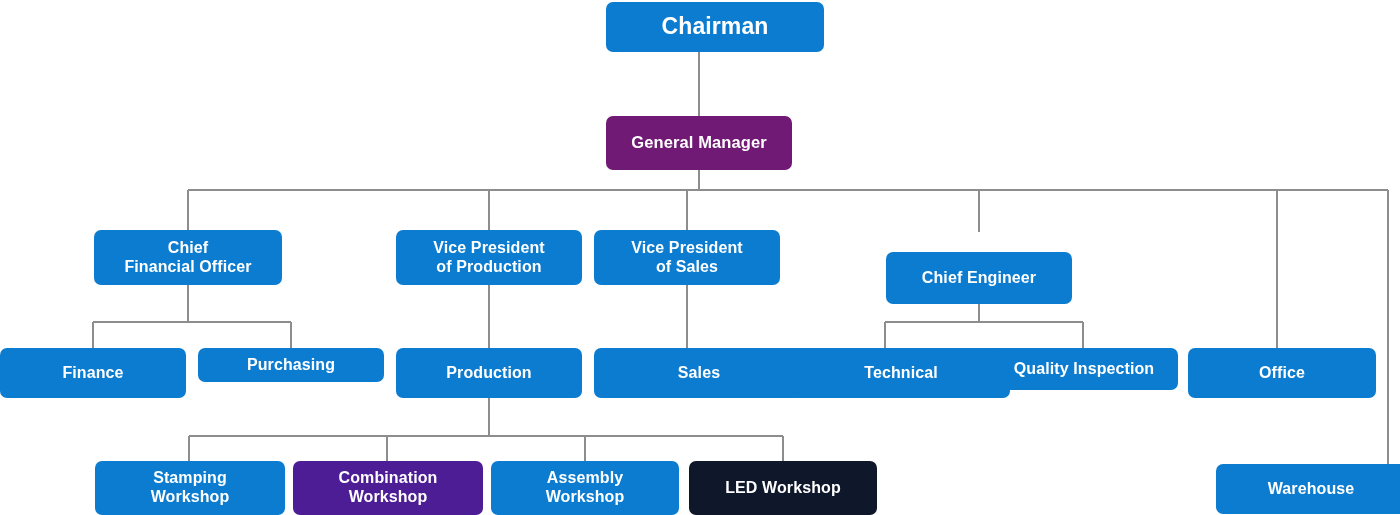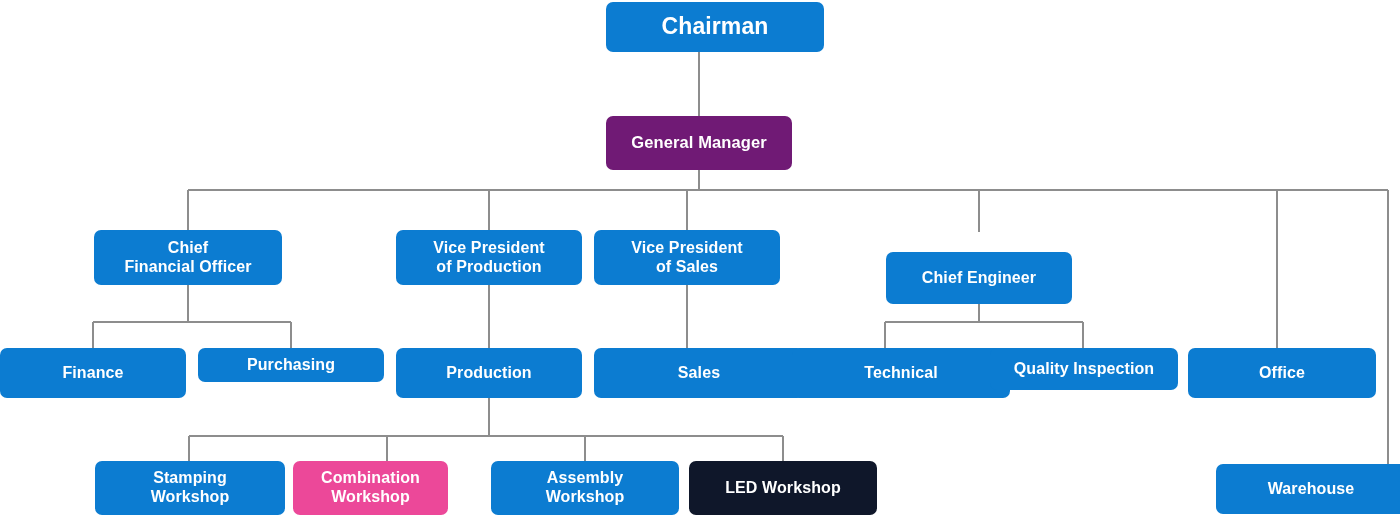--- a/index.html
+++ b/index.html
@@ -94,21 +94,21 @@
       <div class="node size-md" style="left: 886px; top: 232px; width: 186px; height: 52px; background: rgb(12, 124, 209); color: rgb(255, 255, 255); margin-top: 20px;"><span class="node-label">Chief Engineer</span></div>
       <div class="node size-md" style="left: 0px; top: 348px; width: 186px; height: 50px; background: rgb(12, 124, 209); color: rgb(255, 255, 255);"><span class="node-label">Finance</span></div>
       <div class="node size-md" style="left: 198px; top: 348px; width: 186px; height: 34px; background: rgb(12, 124, 209); color: rgb(255, 255, 255);"><span class="node-label">Purchasing</span></div>
       <div class="node size-md" style="left: 396px; top: 348px; width: 186px; height: 50px; background: rgb(12, 124, 209); color: rgb(255, 255, 255);"><span class="node-label">Production</span></div>
       <div class="node size-md" style="left: 594px; top: 348px; width: 210px; height: 50px; background: rgb(12, 124, 209); color: rgb(255, 255, 255);"><span class="node-label">Sales</span></div>
       <div class="node size-md" style="left: 792px; top: 348px; width: 218px; height: 50px; background: rgb(12, 124, 209); color: rgb(255, 255, 255);"><span class="node-label">Technical</span></div>
       <div class="node size-md" style="left: 990px; top: 348px; width: 188px; height: 42px; background: rgb(12, 124, 209); color: rgb(255, 255, 255);"><span class="node-label">Quality Inspection</span></div>
       <div class="node size-md" style="left: 1188px; top: 348px; width: 188px; height: 50px; background: rgb(12, 124, 209); color: rgb(255, 255, 255);"><span class="node-label">Office</span></div>
       <div class="node size-md" style="left: 95px; top: 461px; width: 190px; height: 54px; background: rgb(12, 124, 209); color: rgb(255, 255, 255);"><span class="node-label">Stamping
 Workshop</span></div>
-      <div class="node size-md" style="left: 293px; top: 461px; width: 155px; height: 54px; background: #ec4899; color: rgb(255, 255, 255);"><span class="node-label">Combination
+      <div class="node size-md" style="left: 293px; top: 461px; width: 190px; height: 54px; background: #4c1d95; color: rgb(255, 255, 255);"><span class="node-label">Combination
 Workshop</span></div>
       <div class="node size-md" style="left: 491px; top: 461px; width: 188px; height: 54px; background: rgb(12, 124, 209); color: rgb(255, 255, 255); text-align: center;"><span class="node-label">Assembly
 Workshop</span></div>
       <div class="node size-md" style="left: 689px; top: 461px; width: 188px; height: 54px; background: #0f172a; color: rgb(255, 255, 255);"><span class="node-label">LED Workshop</span></div>
       <div class="node size-md" style="left: 1216px; top: 464px; width: 190px; height: 50px; background: rgb(12, 124, 209); color: rgb(255, 255, 255);"><span class="node-label">Warehouse</span></div>
     </div>
 
 </div>
 
 </body></html>

